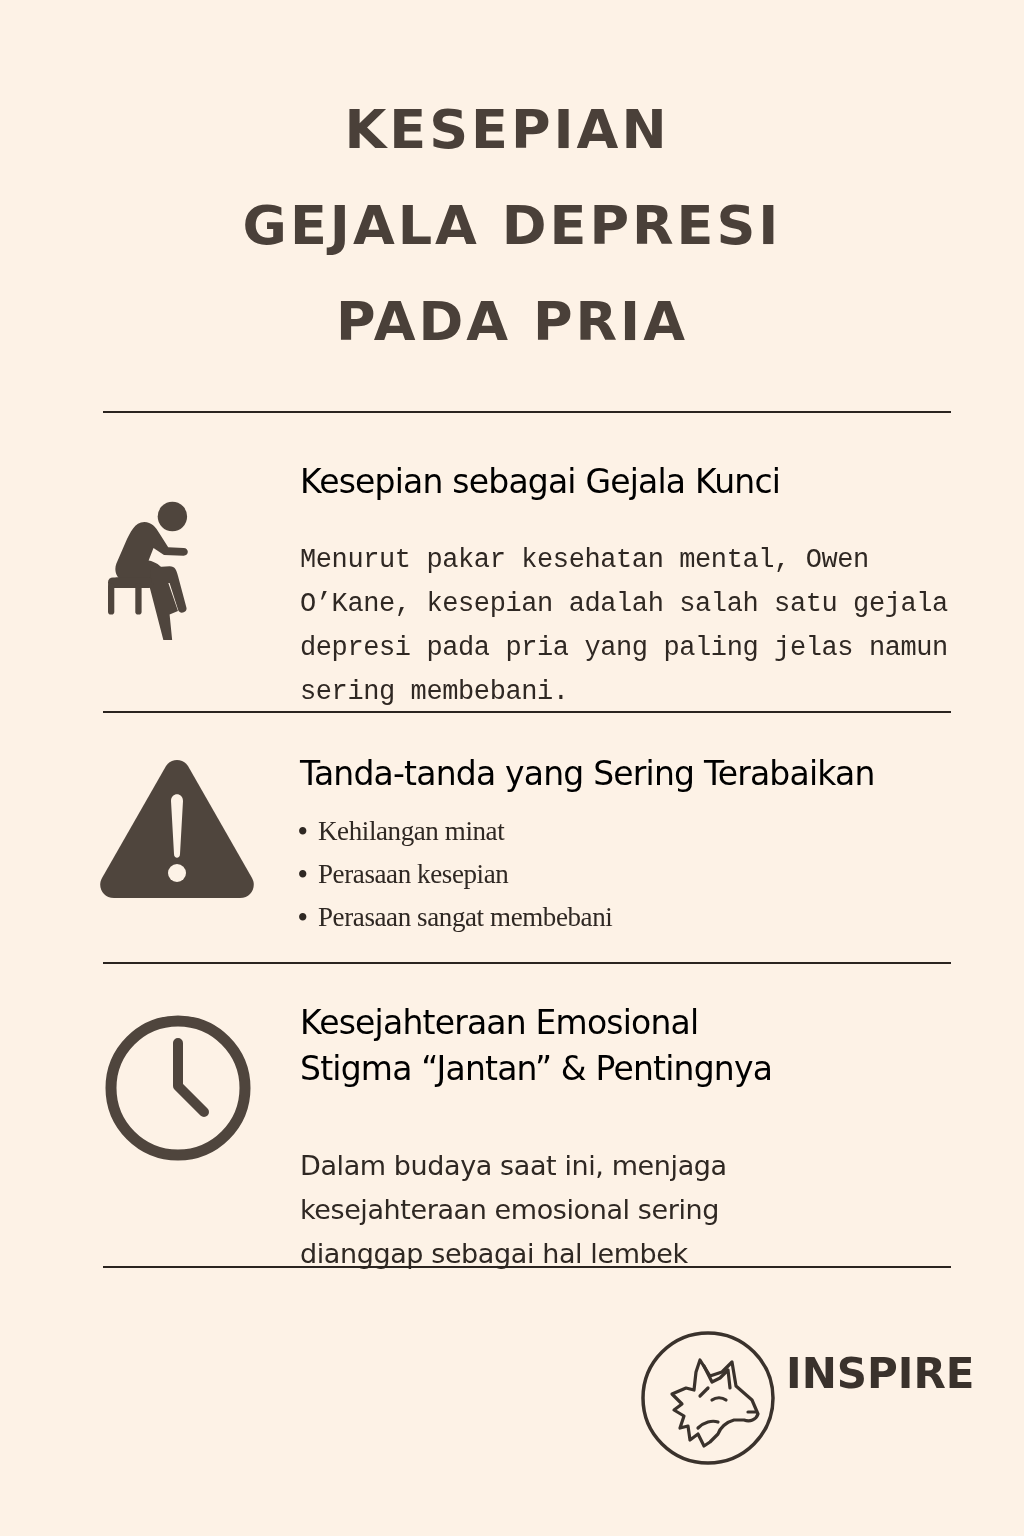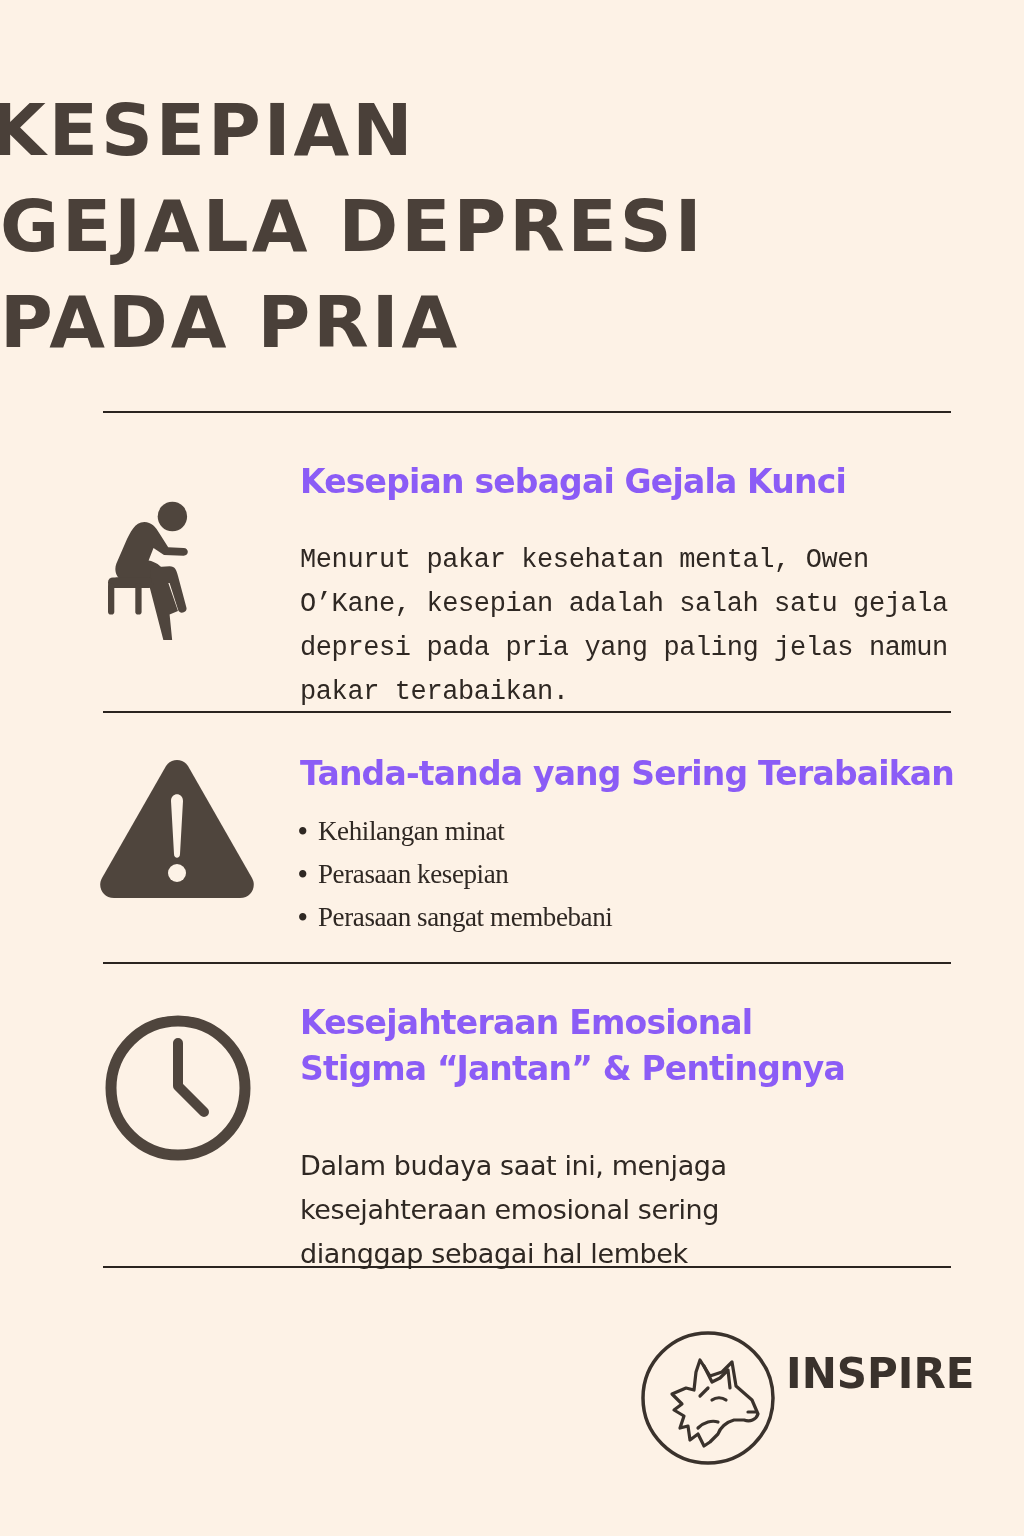--- a/index.html
+++ b/index.html
@@ -13,23 +13,24 @@
       position: relative;
       overflow: hidden;
       font-family: "DejaVu Sans", sans-serif;
       color: #3b322c;
     }
     .title {
       position: absolute;
       left: 0;
       top: 82px;
       width: 1024px;
+      text-align: center;
       font-family: "DejaVu Sans", sans-serif;
       font-weight: bold;
-      font-size: 72px;
+      font-size: 54px;
       line-height: 96px;
       letter-spacing: 3px;
       color: #4a4039;
     }
     .title .line { display: block; }
     .title .l1 { margin-left: -10px; }
     .divider {
       position: absolute;
       left: 103px;
       width: 848px;
@@ -37,24 +38,24 @@
       background: #2a2420;
     }
     .icon {
       position: absolute;
       color: #4f453d;
     }
     .section-heading {
       position: absolute;
       left: 300px;
       font-family: "DejaVu Sans", sans-serif;
-      font-weight: bold;
+      font-weight: normal;
       font-size: 33px;
       line-height: 46px;
-      color: #8b5cf6;
+      color: #000000;
       letter-spacing: -0.8px;
       white-space: nowrap;
     }
     .section-body {
       position: absolute;
       left: 300px;
       font-family: "DejaVu Sans", sans-serif;
       font-size: 27px;
       line-height: 44px;
       color: #2f2823;
@@ -122,21 +123,21 @@
       <path d="M80 128 L108 126 C116 126 118 132 120 140 L132 185 C134 192 122 196 120 188 L108 150 L82 150 Z"></path>
     </g>
   </svg>
   <div class="section-heading" style="top:459px;">
     <span>Kesepian sebagai Gejala Kunci</span>
   </div>
   <div class="section-body" style="top:538px;font-family:Liberation Mono, monospace;">
     <span class="ln">Menurut pakar kesehatan mental, Owen</span>
     <span class="ln">O’Kane, kesepian adalah salah satu gejala</span>
     <span class="ln">depresi pada pria yang paling jelas namun</span>
-    <span class="ln">pakar terabaikan.</span>
+    <span class="ln">sering membebani.</span>
   </div>
 </section>
 
 <div class="divider" style="top:711px;"></div>
 
 <section>
   <svg class="icon" style="left:98px; top:758px;" width="158" height="142" viewBox="0 0 158 142">
     <path d="M68 8 C73 0 85 0 90 8 L154 120 C159 129 153 140 142 140 L16 140 C5 140 -1 129 4 120 Z" fill="#4f453d"></path>
     <path d="M73 43 C73 34 85 34 85 43 L82 96 C82 101 76 101 76 96 Z" fill="#fdf2e6"></path>
     <circle cx="79" cy="115" r="9" fill="#fdf2e6"></circle>

